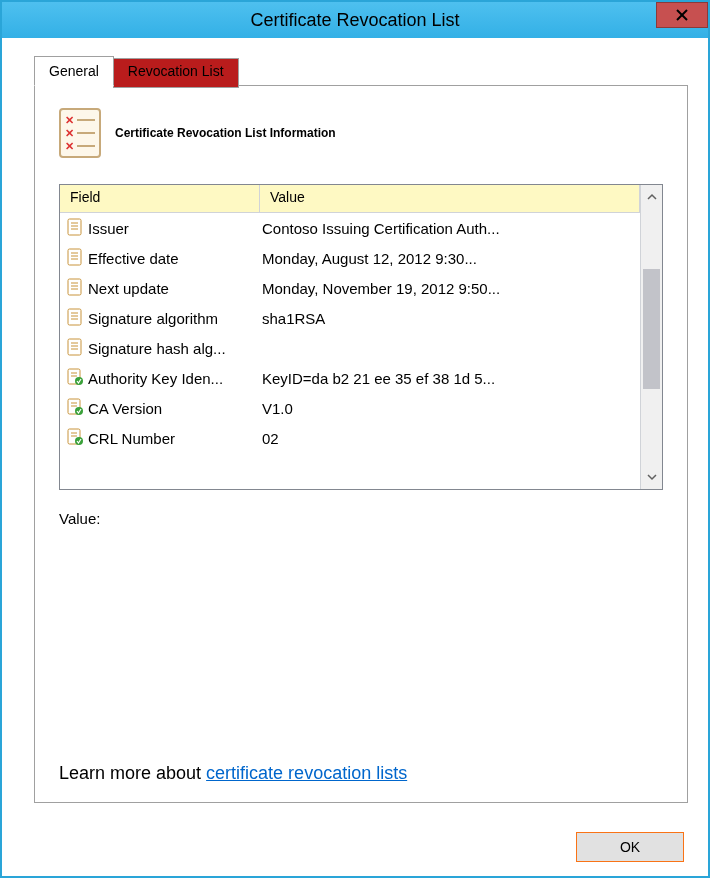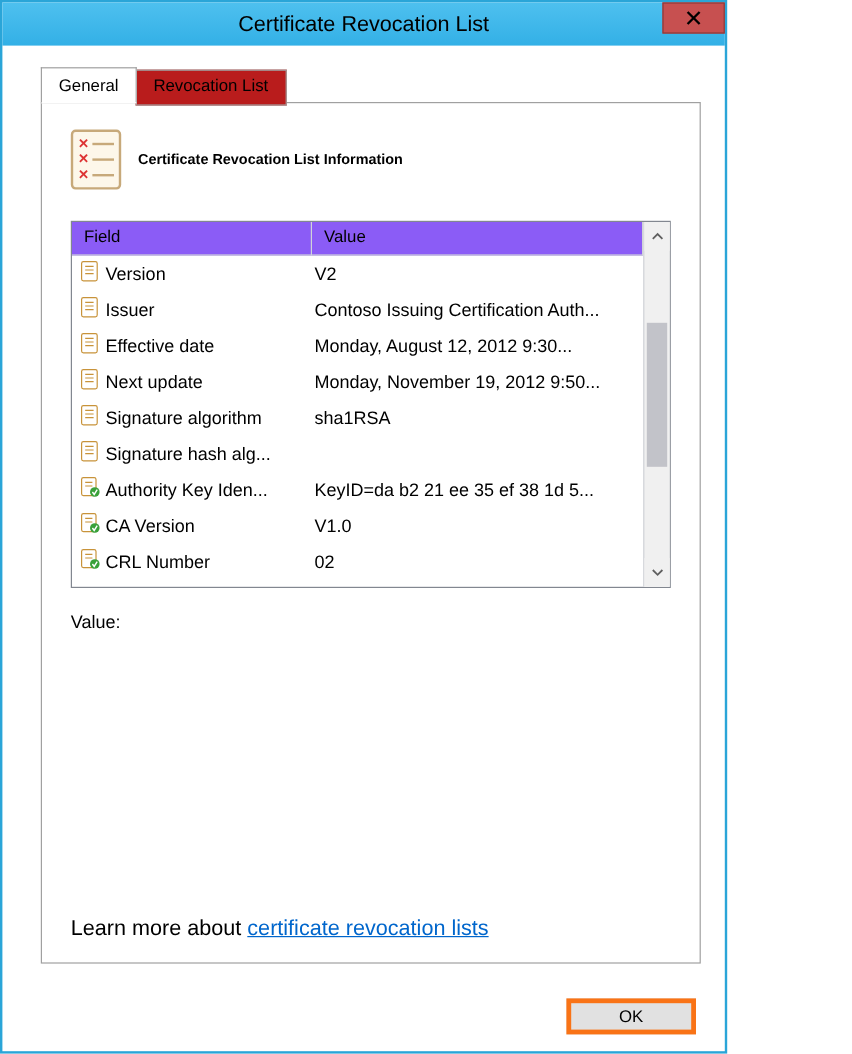--- a/index.html
+++ b/index.html
@@ -5,21 +5,21 @@
     * { box-sizing: border-box; margin: 0; padding: 0; }
     body {
       font-family: "Segoe UI", Tahoma, sans-serif;
       font-size: 13px;
       background: #fff;
       width: 710px;
       height: 878px;
       overflow: hidden;
     }
     .window {
-      width: 606px;
+      width: 710px;
       height: 878px;
       border: 2px solid #2aa5d8;
       background: #fff;
       position: relative;
     }
     .titlebar {
       height: 36px;
       background: linear-gradient(#4ec0ef, #33b0e6);
       display: flex;
       align-items: center;
@@ -137,21 +137,21 @@
     }
     .fields-header {
       display: flex;
       height: 28px;
       font-size: 14px;
     }
     .fields-header .col {
       padding: 4px 10px;
       border-right: 1px solid #d0d3d8;
       border-bottom: 1px solid #d0d3d8;
-      background: #8b5cf6;
+      background: #fef9c3;
     }
     .col-field { width: 200px; flex-shrink: 0; }
     .col-value { flex: 1; }
     .fields-body {
       flex: 1;
       overflow: hidden;
     }
     .field-row {
       display: flex;
       height: 30px;
@@ -224,21 +224,21 @@
     }
     .button-row {
       position: absolute;
       bottom: 14px;
       right: 24px;
     }
     .ok-button {
       width: 108px;
       height: 30px;
       background: #e1e1e1;
-      border: 4px solid #f97316;
+      border: 1px solid #f97316;
       font-size: 14px;
       cursor: pointer;
     }
   </style>
 </head>
 <body>
 
 <div class="window">
 
   <div class="titlebar">
@@ -278,32 +278,20 @@
         <div class="info-title">Certificate Revocation List Information</div>
       </div>
 
       <div class="fields-table">
         <div class="fields-main">
           <div class="fields-header">
             <div class="col col-field">Field</div>
             <div class="col col-value">Value</div>
           </div>
           <div class="fields-body" id="fields-body">
-              <div class="field-row">
-                <div class="cell-field">
-                  <span><svg class="fld-icon" viewBox="0 0 18 18">
-                      <rect x="2" y="1" width="13" height="16" rx="1.5" fill="#fff" stroke="#c8933a" stroke-width="1"></rect>
-                      <line x1="5" y1="5" x2="12" y2="5" stroke="#c8933a" stroke-width="1"></line>
-                      <line x1="5" y1="8" x2="12" y2="8" stroke="#c8933a" stroke-width="1"></line>
-                      <line x1="5" y1="11" x2="12" y2="11" stroke="#c8933a" stroke-width="1"></line>
-                    </svg></span>
-                  <span>Version</span>
-                </div>
-                <div class="cell-value">V2</div>
-              </div>
               <div class="field-row">
                 <div class="cell-field">
                   <span><svg class="fld-icon" viewBox="0 0 18 18">
                       <rect x="2" y="1" width="13" height="16" rx="1.5" fill="#fff" stroke="#c8933a" stroke-width="1"></rect>
                       <line x1="5" y1="5" x2="12" y2="5" stroke="#c8933a" stroke-width="1"></line>
                       <line x1="5" y1="8" x2="12" y2="8" stroke="#c8933a" stroke-width="1"></line>
                       <line x1="5" y1="11" x2="12" y2="11" stroke="#c8933a" stroke-width="1"></line>
                     </svg></span>
                   <span>Issuer</span>
                 </div>

